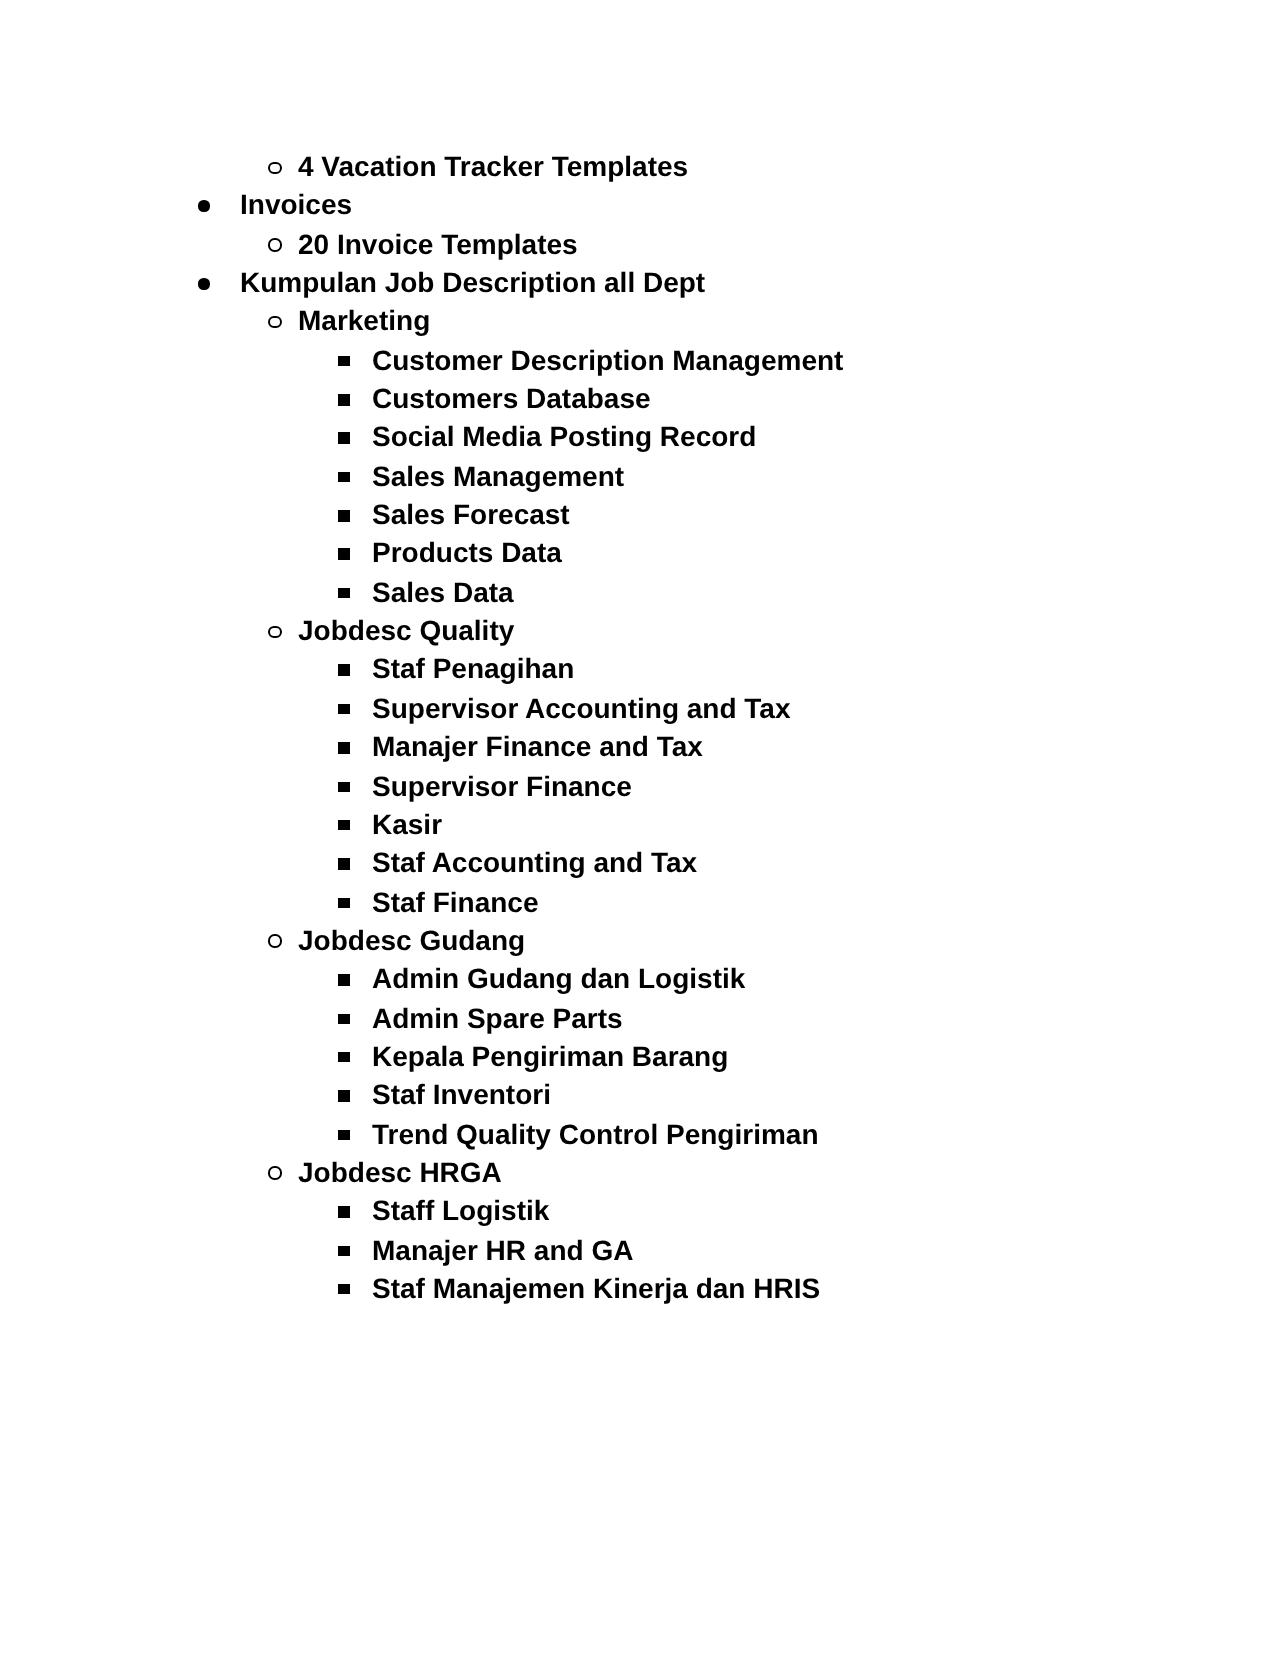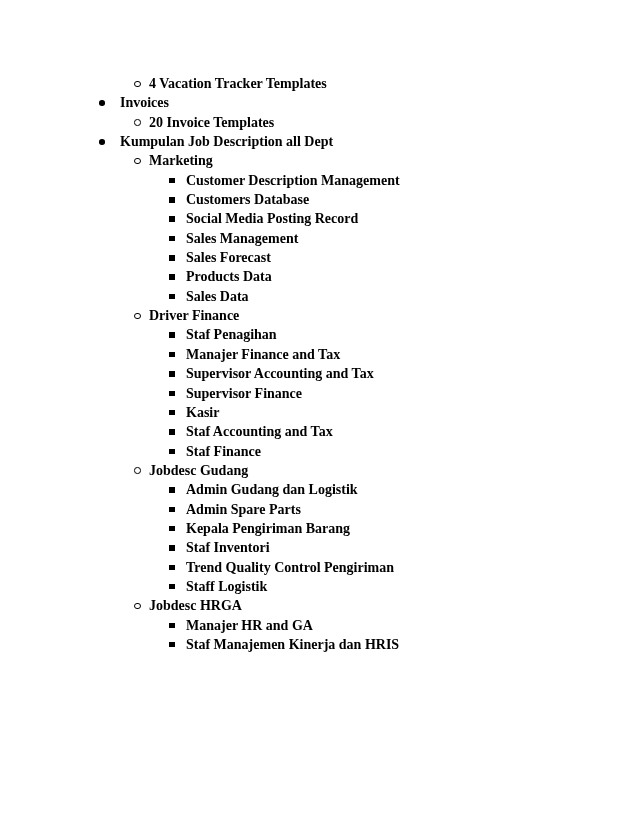--- a/index.html
+++ b/index.html
@@ -18,21 +18,21 @@
     color: #000000;
   }
   .doc-list {
     position: absolute;
     top: 74px;
     left: 0;
     right: 0;
     font-size: 14px;
     line-height: 19.35px;
   }
-  .li { position: relative; font-family: Liberation Serif, serif; }
+  .li { position: relative; }
   .li .txt { display: block; margin-right: 75px; }
   .lv1 .txt { margin-left: 120px; }
   .lv2 .txt { margin-left: 149px; }
   .lv3 .txt { margin-left: 186px; }
   .bullet { position: absolute; display: block; }
   .b1 {
     left: 99px; top: 7px;
     width: 5.5px; height: 5.5px;
     background: #000000;
     border-radius: 50%;
@@ -103,33 +103,33 @@
       <div class="li lv3">
         <span class="bullet b3"></span>
         <span class="txt"><span>Products Data</span></span>
       </div>
       <div class="li lv3">
         <span class="bullet b3"></span>
         <span class="txt"><span>Sales Data</span></span>
       </div>
       <div class="li lv2">
         <span class="bullet b2"></span>
-        <span class="txt"><span>Driver Finance</span></span>
+        <span class="txt"><span>Jobdesc Quality</span></span>
       </div>
       <div class="li lv3">
         <span class="bullet b3"></span>
         <span class="txt"><span>Staf Penagihan</span></span>
       </div>
       <div class="li lv3">
         <span class="bullet b3"></span>
-        <span class="txt"><span>Manajer Finance and Tax</span></span>
+        <span class="txt"><span>Supervisor Accounting and Tax</span></span>
       </div>
       <div class="li lv3">
         <span class="bullet b3"></span>
-        <span class="txt"><span>Supervisor Accounting and Tax</span></span>
+        <span class="txt"><span>Manajer Finance and Tax</span></span>
       </div>
       <div class="li lv3">
         <span class="bullet b3"></span>
         <span class="txt"><span>Supervisor Finance</span></span>
       </div>
       <div class="li lv3">
         <span class="bullet b3"></span>
         <span class="txt"><span>Kasir</span></span>
       </div>
       <div class="li lv3">
@@ -157,27 +157,27 @@
         <span class="txt"><span>Kepala Pengiriman Barang</span></span>
       </div>
       <div class="li lv3">
         <span class="bullet b3"></span>
         <span class="txt"><span>Staf Inventori</span></span>
       </div>
       <div class="li lv3">
         <span class="bullet b3"></span>
         <span class="txt"><span>Trend Quality Control Pengiriman</span></span>
       </div>
+      <div class="li lv2">
+        <span class="bullet b2"></span>
+        <span class="txt"><span>Jobdesc HRGA</span></span>
+      </div>
       <div class="li lv3">
         <span class="bullet b3"></span>
         <span class="txt"><span>Staff Logistik</span></span>
-      </div>
-      <div class="li lv2">
-        <span class="bullet b2"></span>
-        <span class="txt"><span>Jobdesc HRGA</span></span>
       </div>
       <div class="li lv3">
         <span class="bullet b3"></span>
         <span class="txt"><span>Manajer HR and GA</span></span>
       </div>
       <div class="li lv3">
         <span class="bullet b3"></span>
         <span class="txt"><span>Staf Manajemen Kinerja dan HRIS</span></span>
       </div>
     </div>

